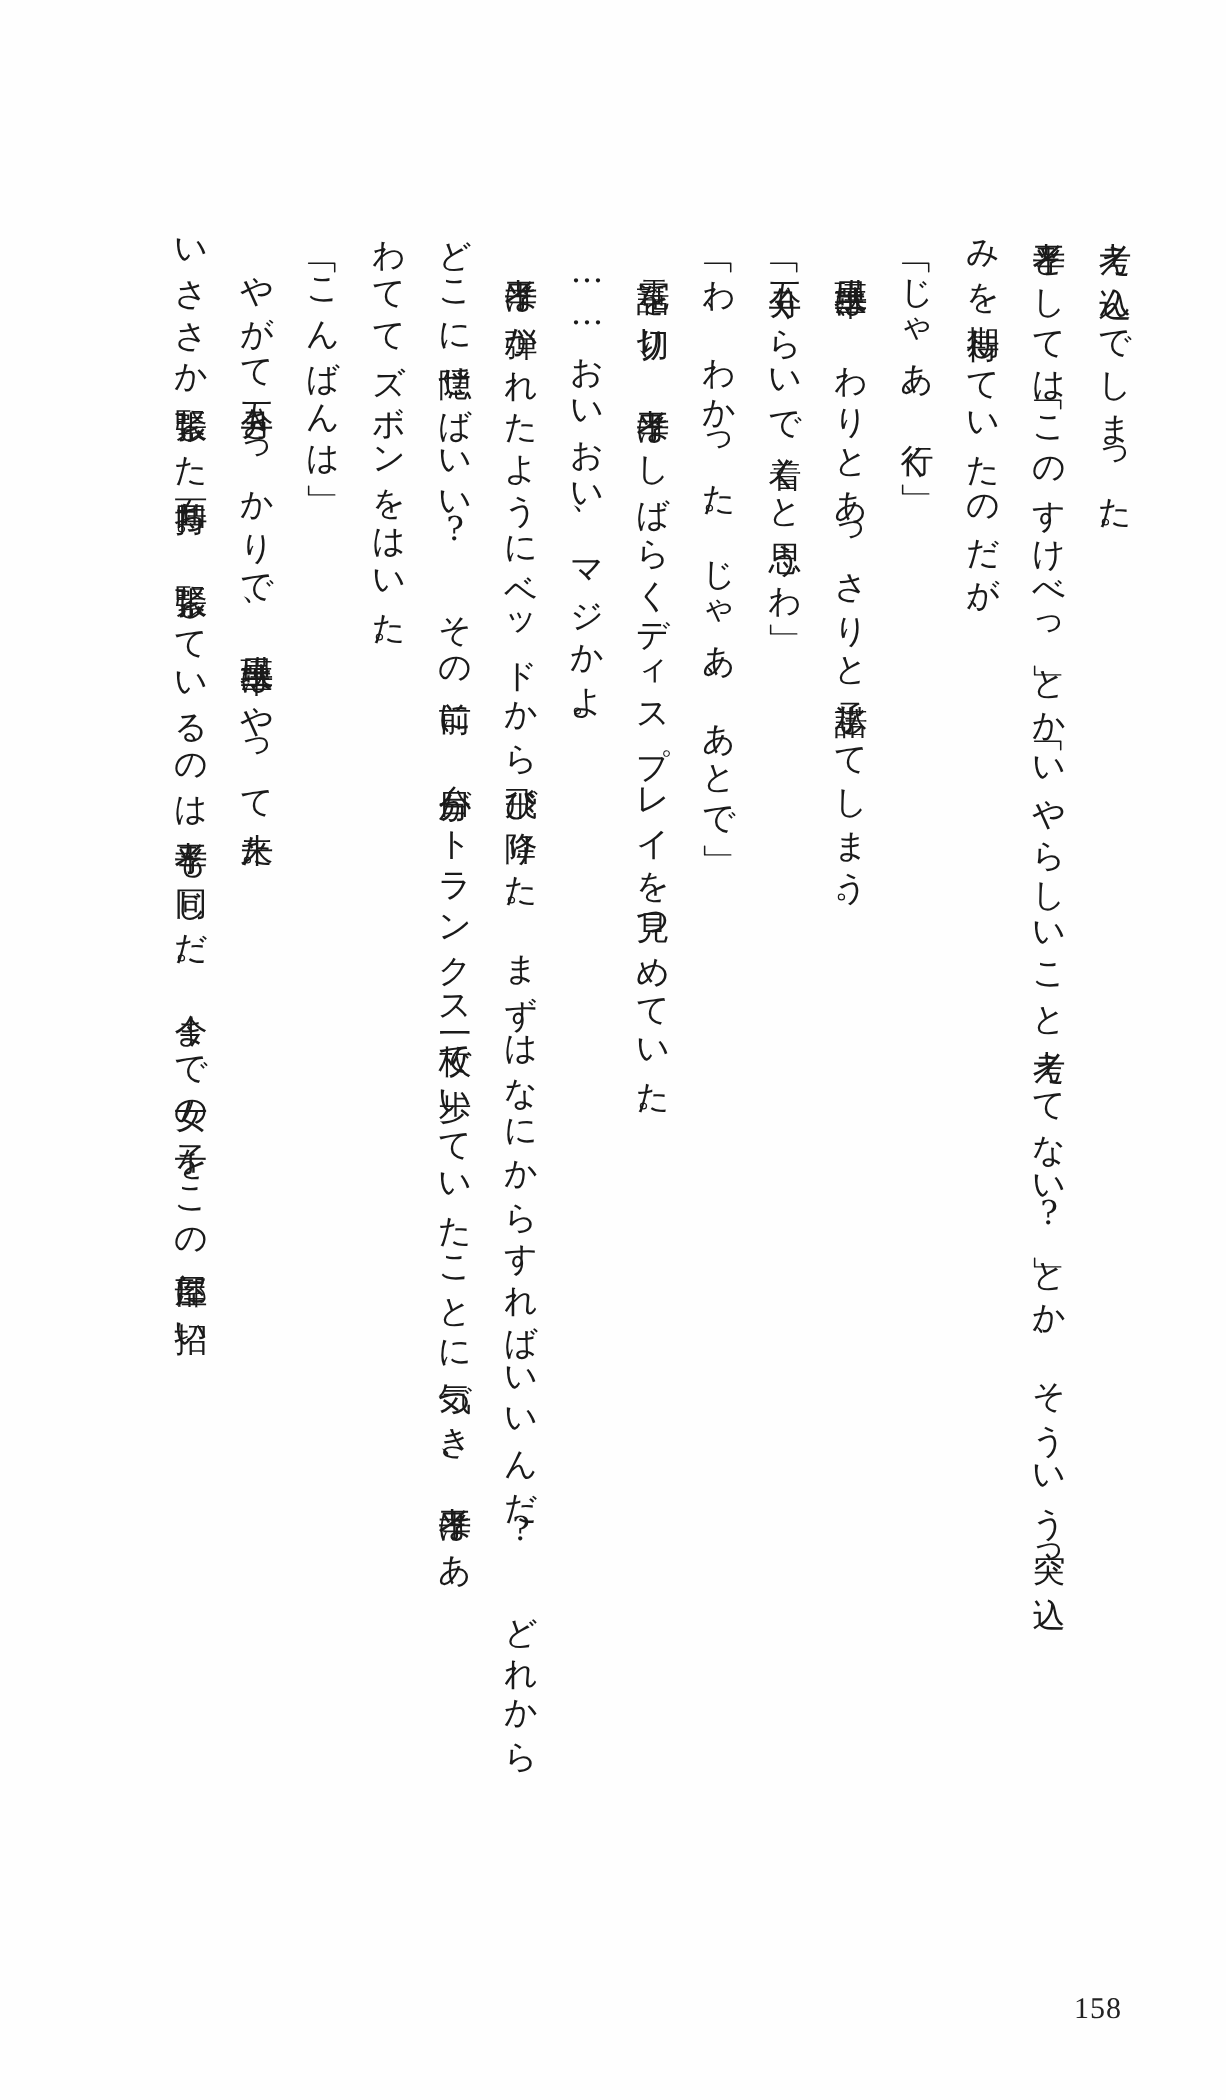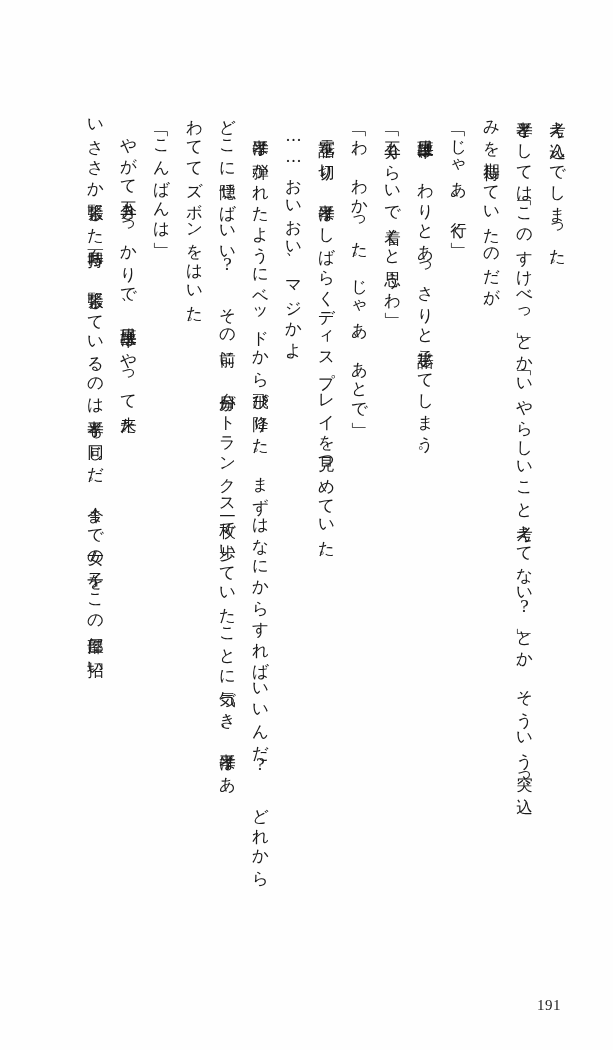--- a/index.html
+++ b/index.html
@@ -74,15 +74,15 @@
     <div class="line indent">電話を切り、孝平はしばらくディスプレイを見つめていた。</div>
     <div class="line indent">……おいおい、マジかよ。</div>
     <div class="line indent">孝平は弾かれたようにベッドから飛び降りた。まずはなにからすればいいんだ? どれから</div>
     <div class="line">どこに隠せばいい? その前に、自分がトランクス一枚で歩いていたことに気づき、孝平はあ</div>
     <div class="line">わててズボンをはいた。</div>
     <div class="line indent">「こんばんは」</div>
     <div class="line indent">やがて五分きっかりで、瑛里華はやって来た。</div>
     <div class="line">いささか緊張した面持ち。緊張しているのは孝平も同じだ。今まで女の子をこの部屋に招い</div>
   </div>
 
-  <div id="page-number">191</div>
+  <div id="page-number">158</div>
 
 </div>
 
 </body></html>

